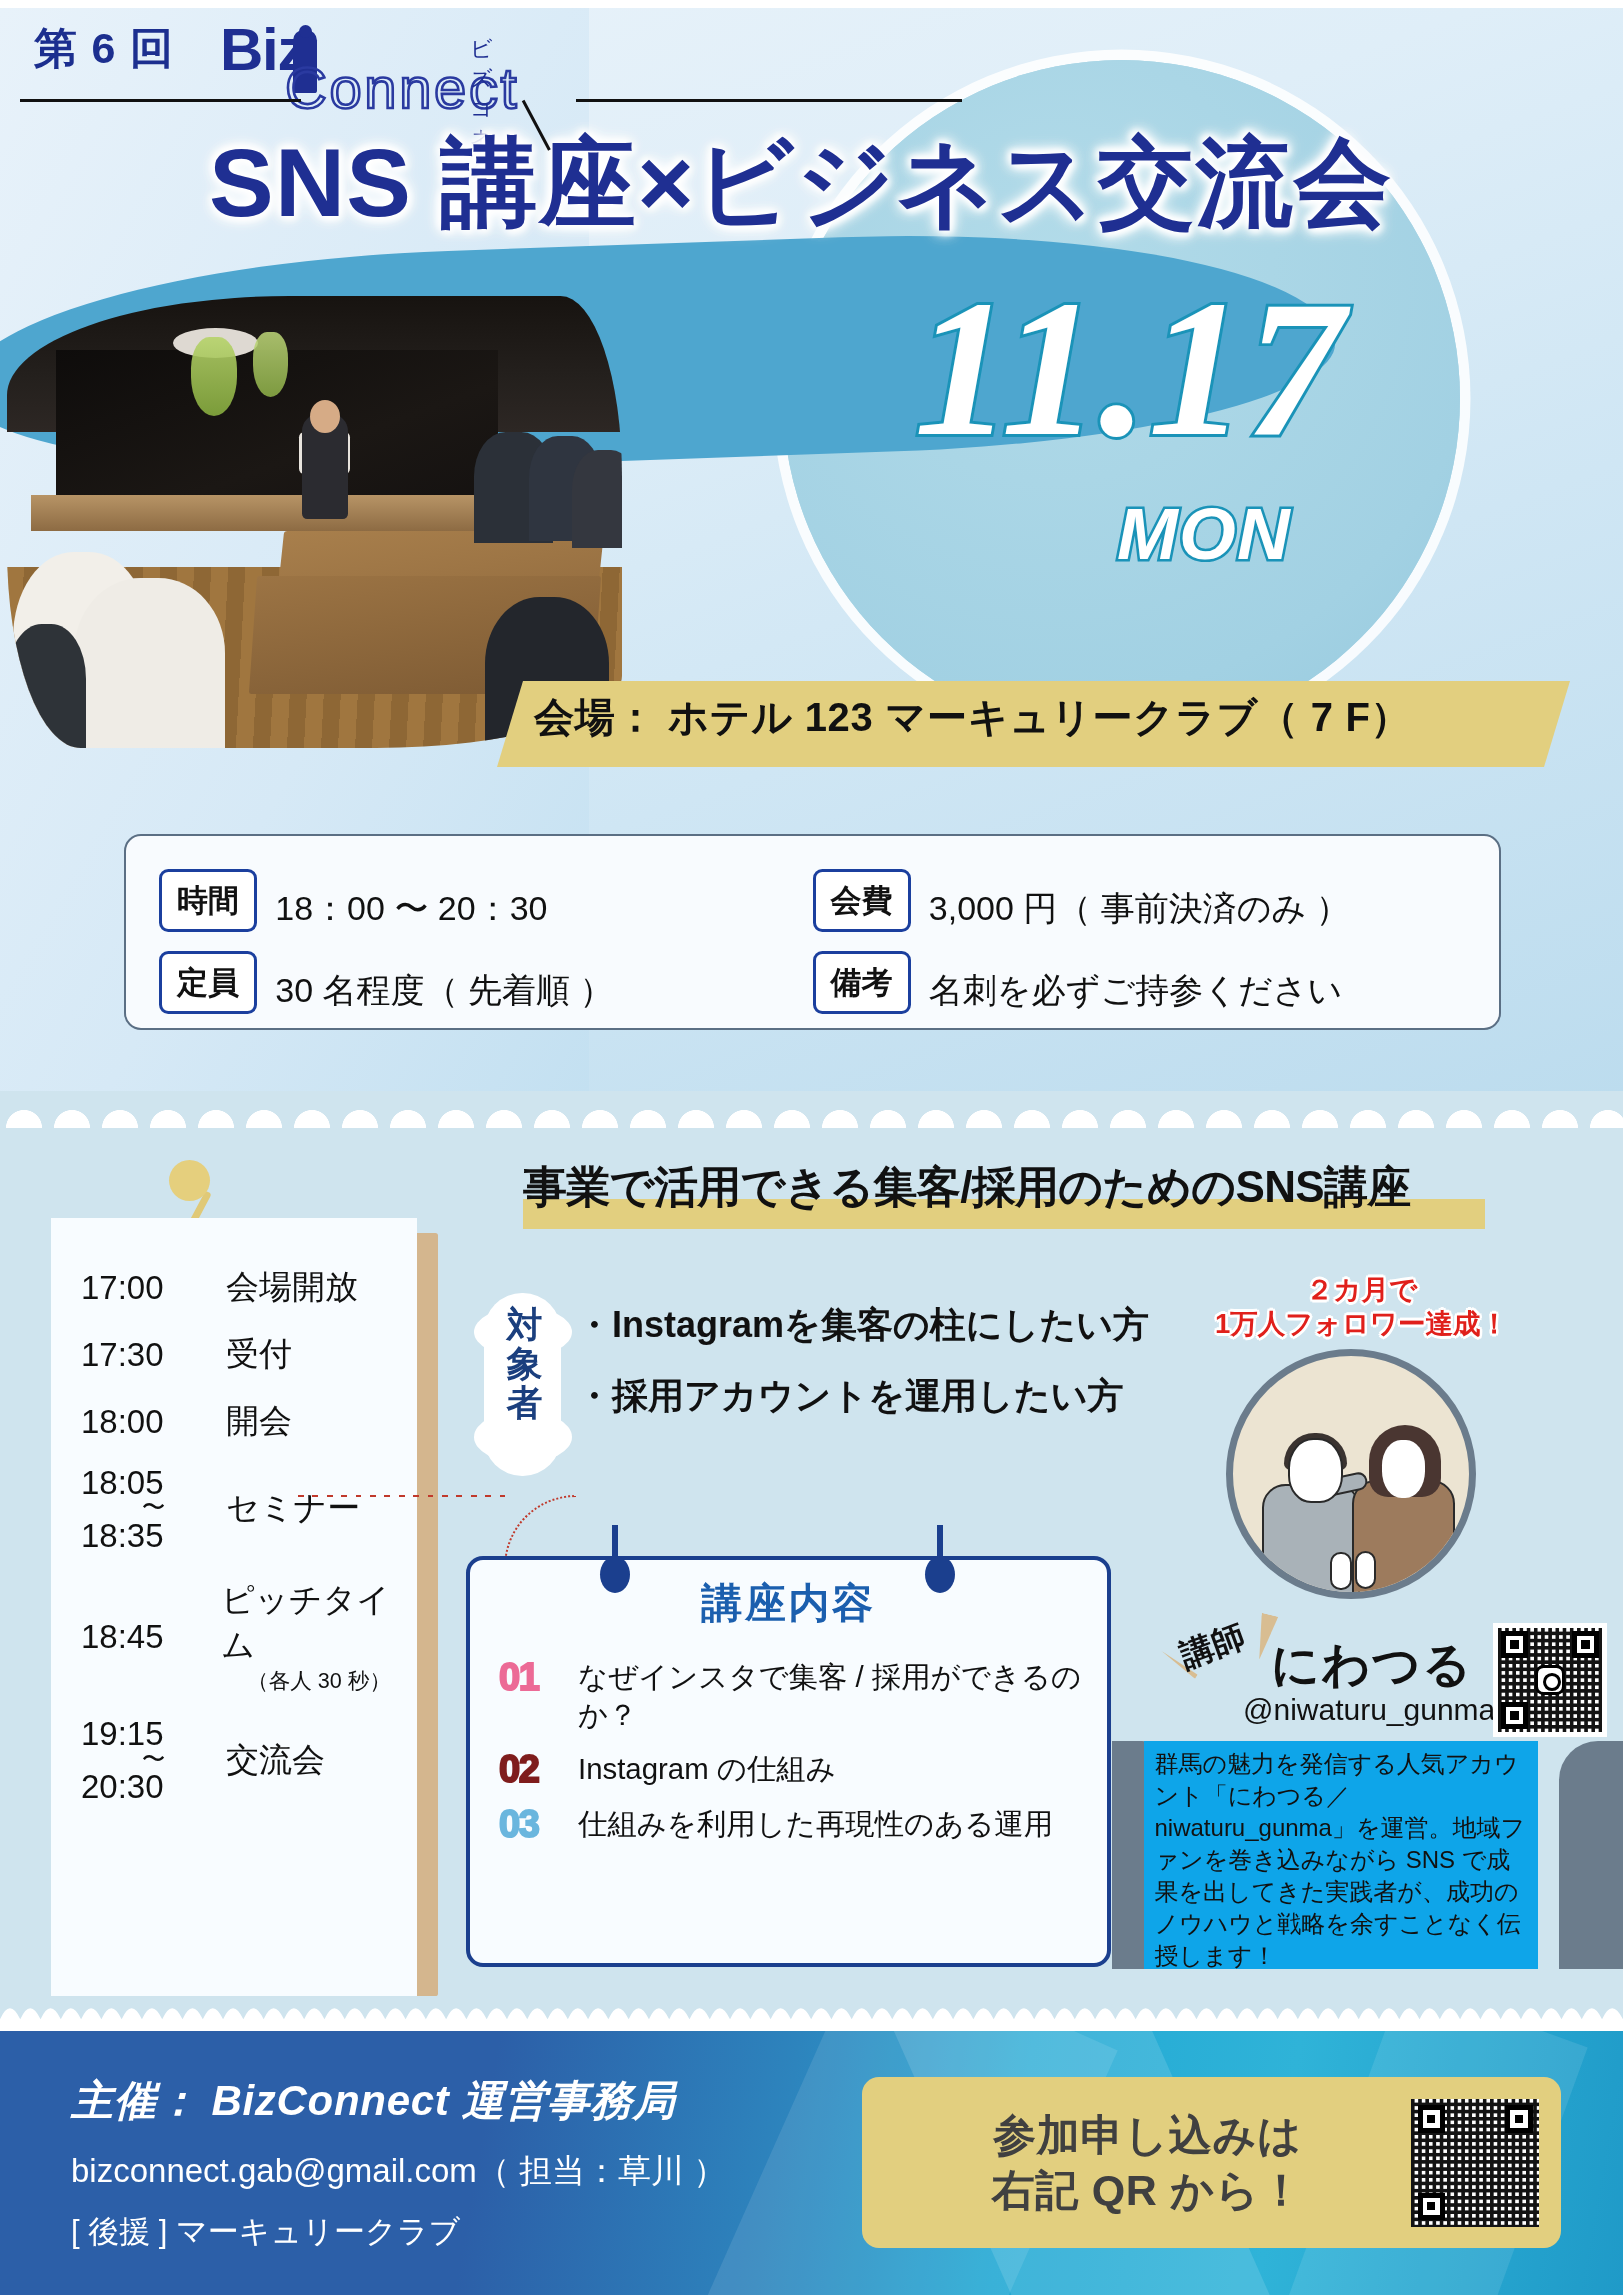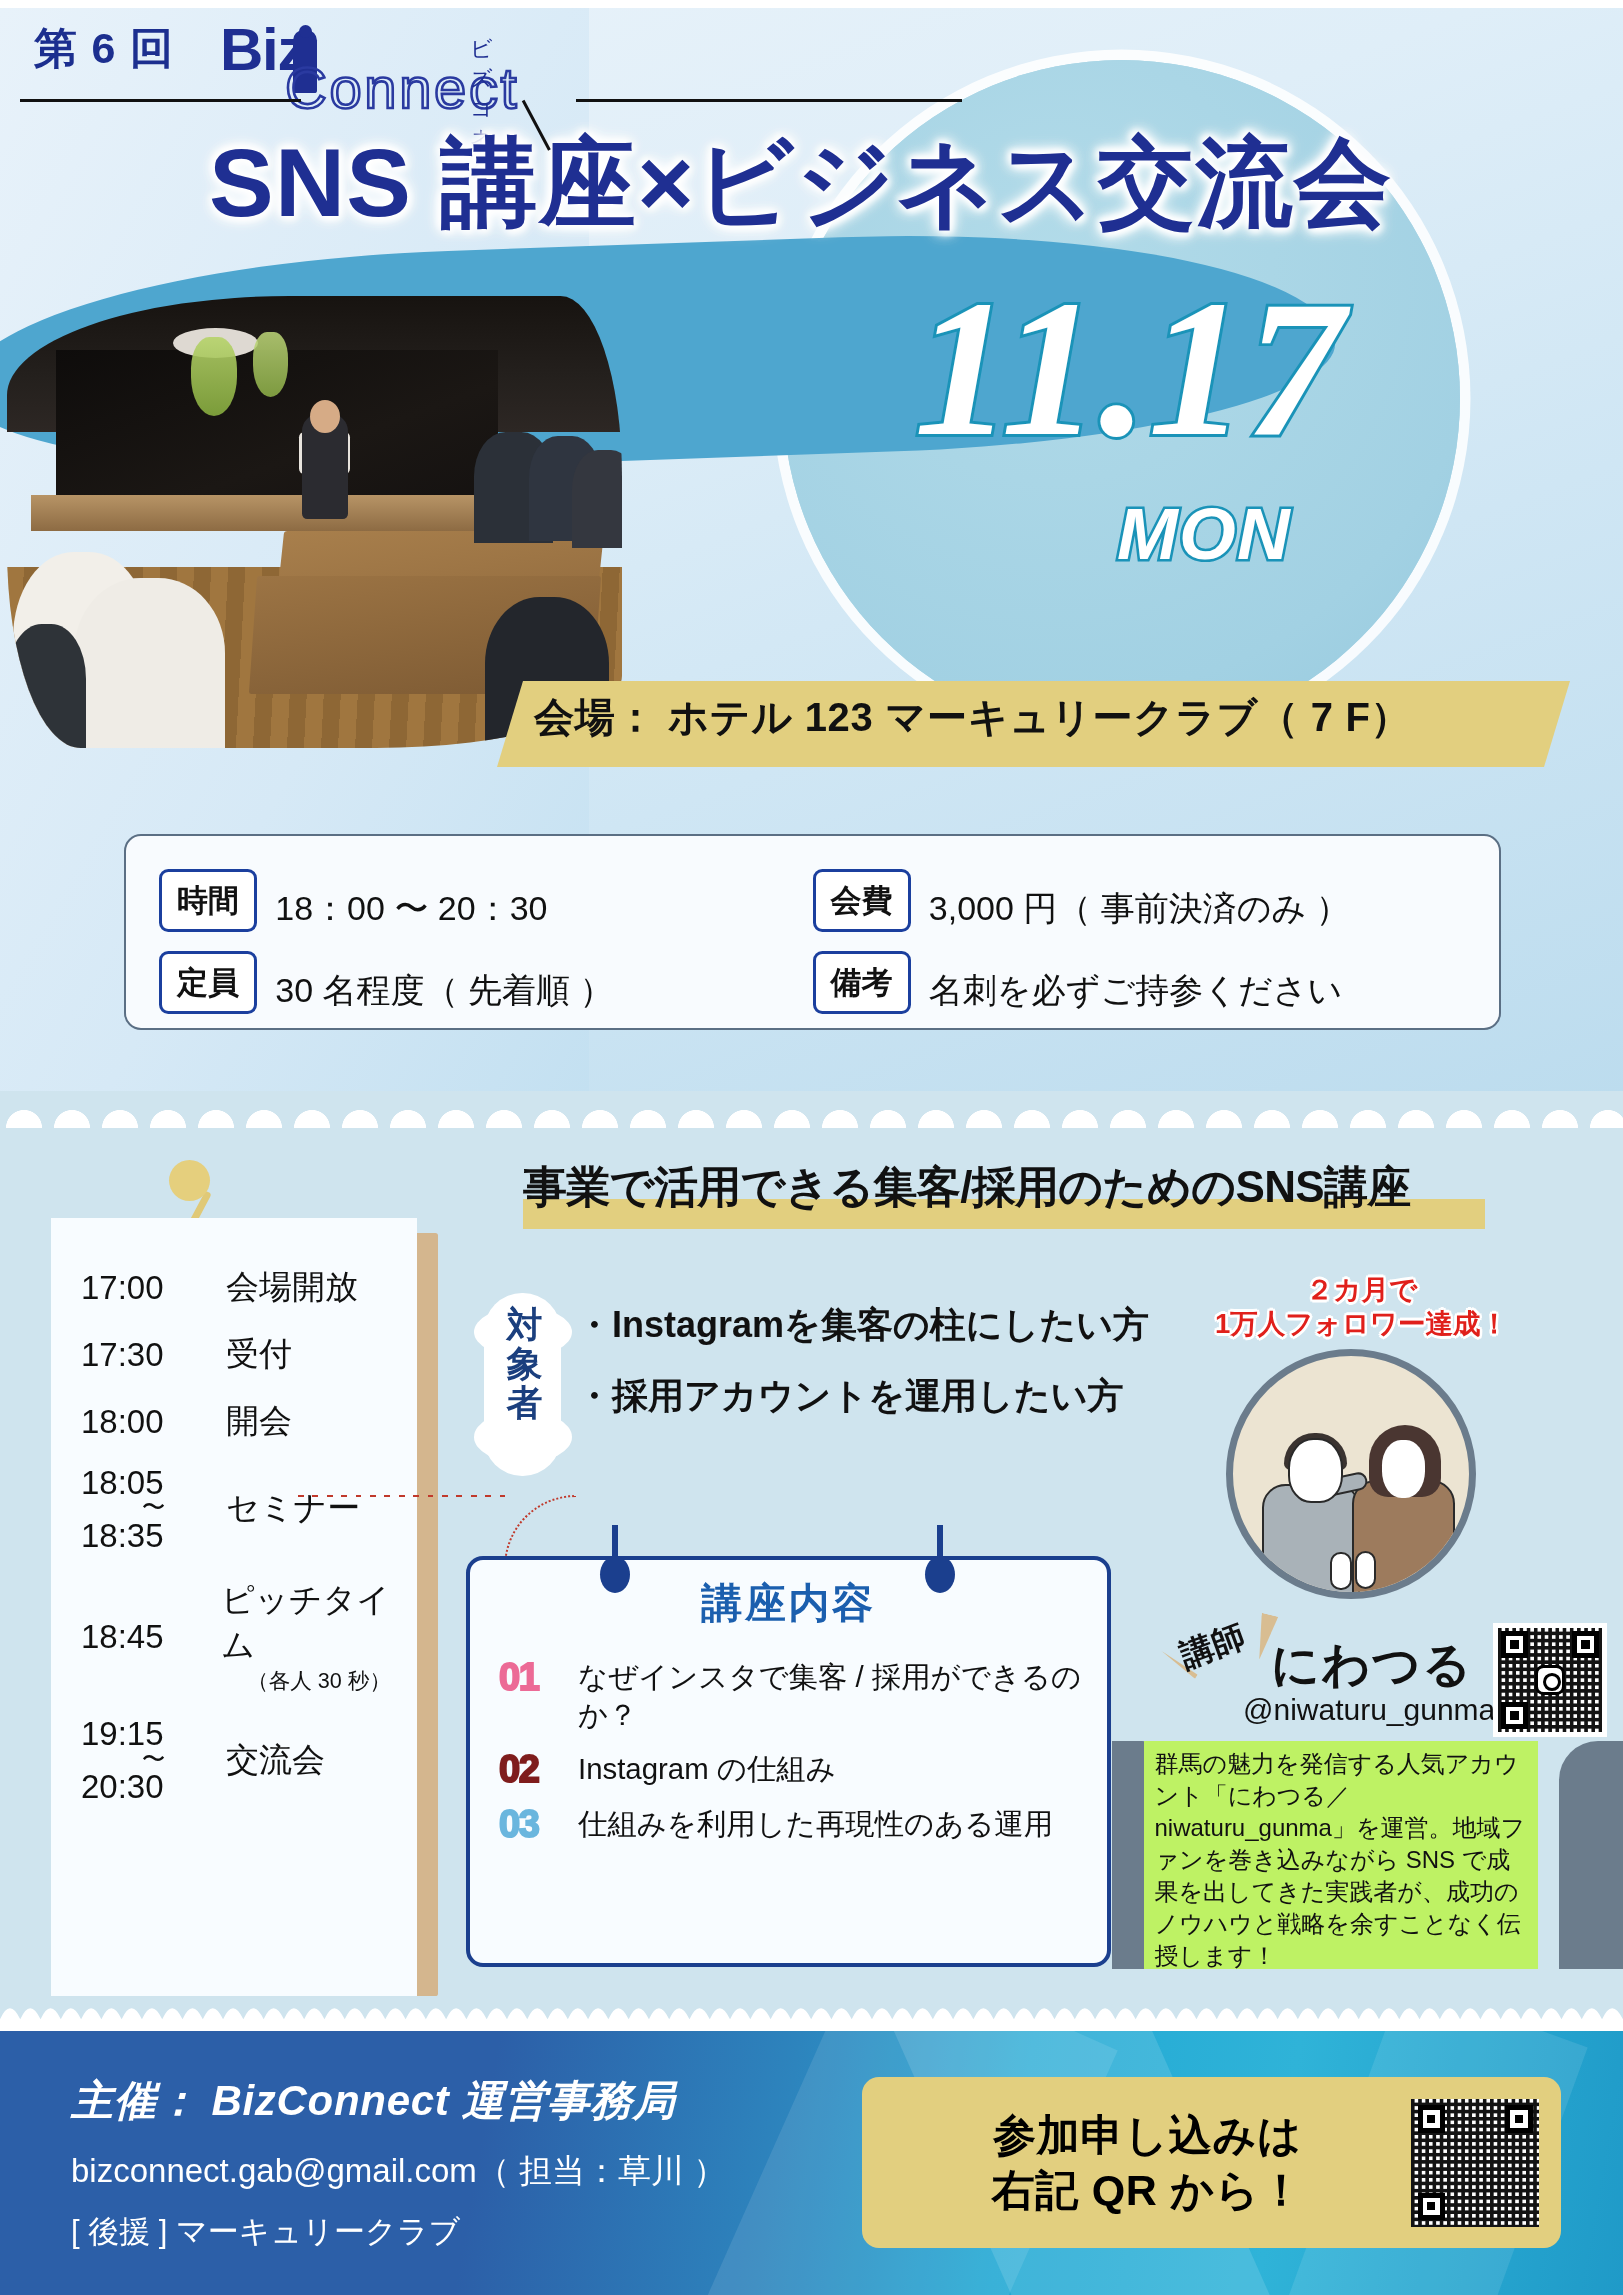--- a/index.html
+++ b/index.html
@@ -239,21 +239,21 @@
   .qr-fp::after{content:"";position:absolute;inset:4.6px;background:#000;}
   .ig-glyph{
     position:absolute;left:1535px;top:1665px;width:30px;height:30px;
     border:3.9px solid #000;border-radius:8.5px;background:#fff;
   }
   .ig-glyph::after{content:"";position:absolute;left:5.2px;top:5.2px;width:11.8px;height:11.8px;border:3.3px solid #000;border-radius:50%;}
 
   
   .bio{
     position:absolute;left:1144px;top:1741px;width:394px;height:228px;
-    background:#bef264;padding:6.5px 10.5px;
+    background:#0ea5e9;padding:6.5px 10.5px;
     font-size:24px;line-height:1.34;color:#111;
   }
   .bio-shape-l{position:absolute;left:1112px;top:1741px;width:69px;height:228px;background:#6b7c8c;border-radius:0 39px 0 0;}
   .bio-shape-r{position:absolute;left:1559px;top:1741px;width:69px;height:228px;background:#6b7c8c;border-radius:39px 0 0 0;}
   .bio-inner{position:relative;z-index:3;}
 
   
   .footer{
     position:absolute;left:0;top:2029px;width:1623px;height:267px;
     background:
@@ -273,21 +273,21 @@
   .foot-text{position:absolute;left:71px;top:2073px;color:#fff;z-index:7;}
   .f-l1{font-size:42px;font-weight:700;letter-spacing:0.7px;font-style:italic;}
   .f-l2{font-size:33px;margin-top:19.6px;text-align:center;}
   .f-l3{font-size:31px;margin-top:17px;}
 
   .apply{
     position:absolute;left:862px;top:2077px;width:699px;height:171px;
     background:#e2cf7f;border-radius:17px;z-index:7;
     display:flex;align-items:center;padding:0 22px;
   }
-  .apply-txt{font-size:43px;font-weight:700;color:#000000;line-height:1.26;flex:1;text-align:center;letter-spacing:0.7px;}
+  .apply-txt{font-size:43px;font-weight:700;color:#404040;line-height:1.26;flex:1;text-align:center;letter-spacing:0.7px;}
   .apply-qr{width:128px;height:128px;background:#fff;position:relative;flex:0 0 128px;}
 
   
   .kaisu{position:absolute;left:34px;top:11.8px;font-size:43px;font-weight:700;color:#1c2f8f;letter-spacing:1.3px;}
   .logo{position:absolute;left:220px;top:11.8px;}
   .logo-biz{font-size:60px;font-weight:700;color:#1f2f92;letter-spacing:-1.3px;line-height:1;}
   .logo-connect{
     position:absolute;left:65px;top:34px;font-size:58px;color:#2a3aa0;letter-spacing:2.6px;
     -webkit-text-stroke:2.6px #2a3aa0;color:transparent;font-weight:400;
   }

